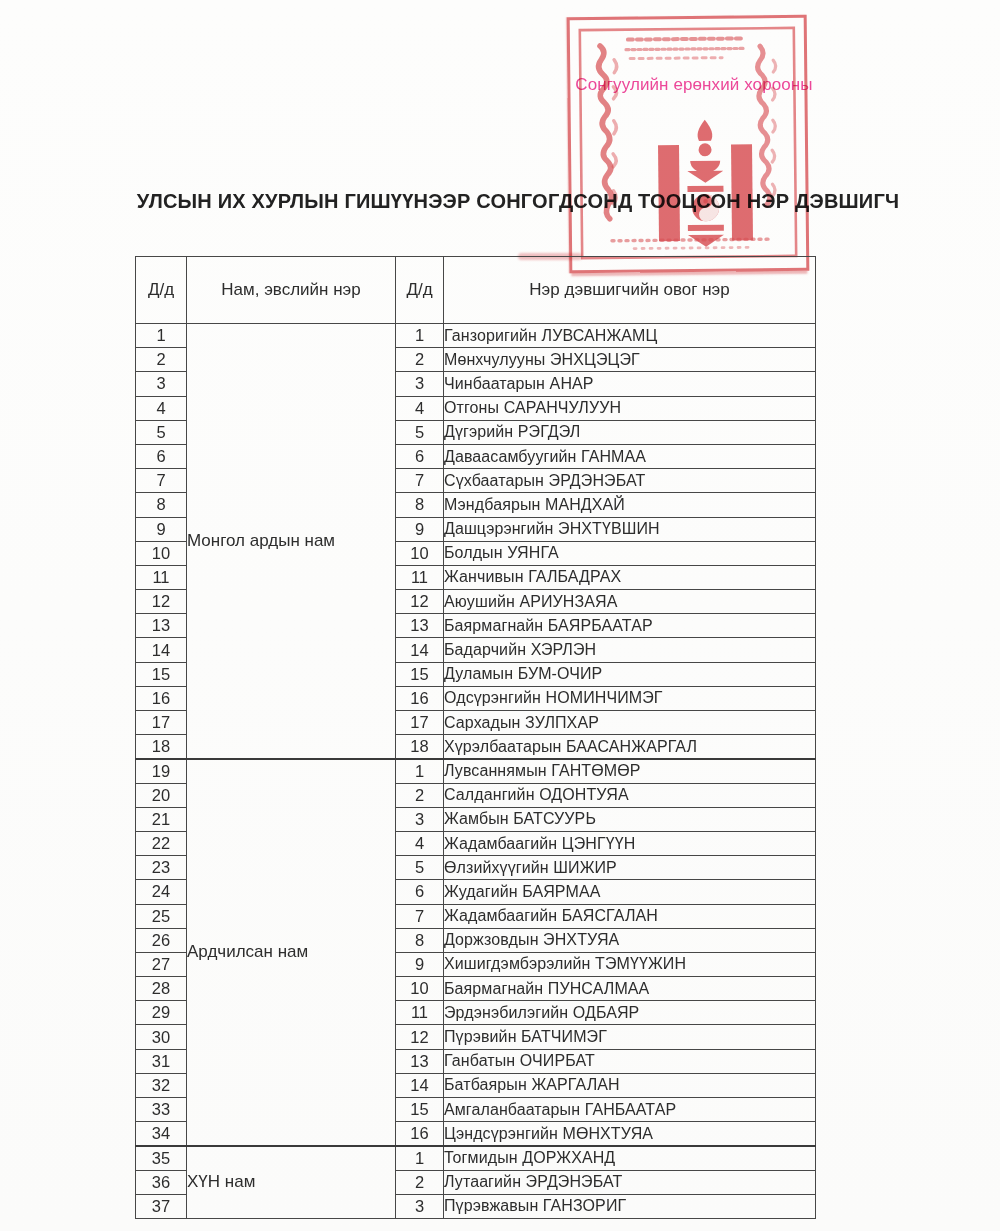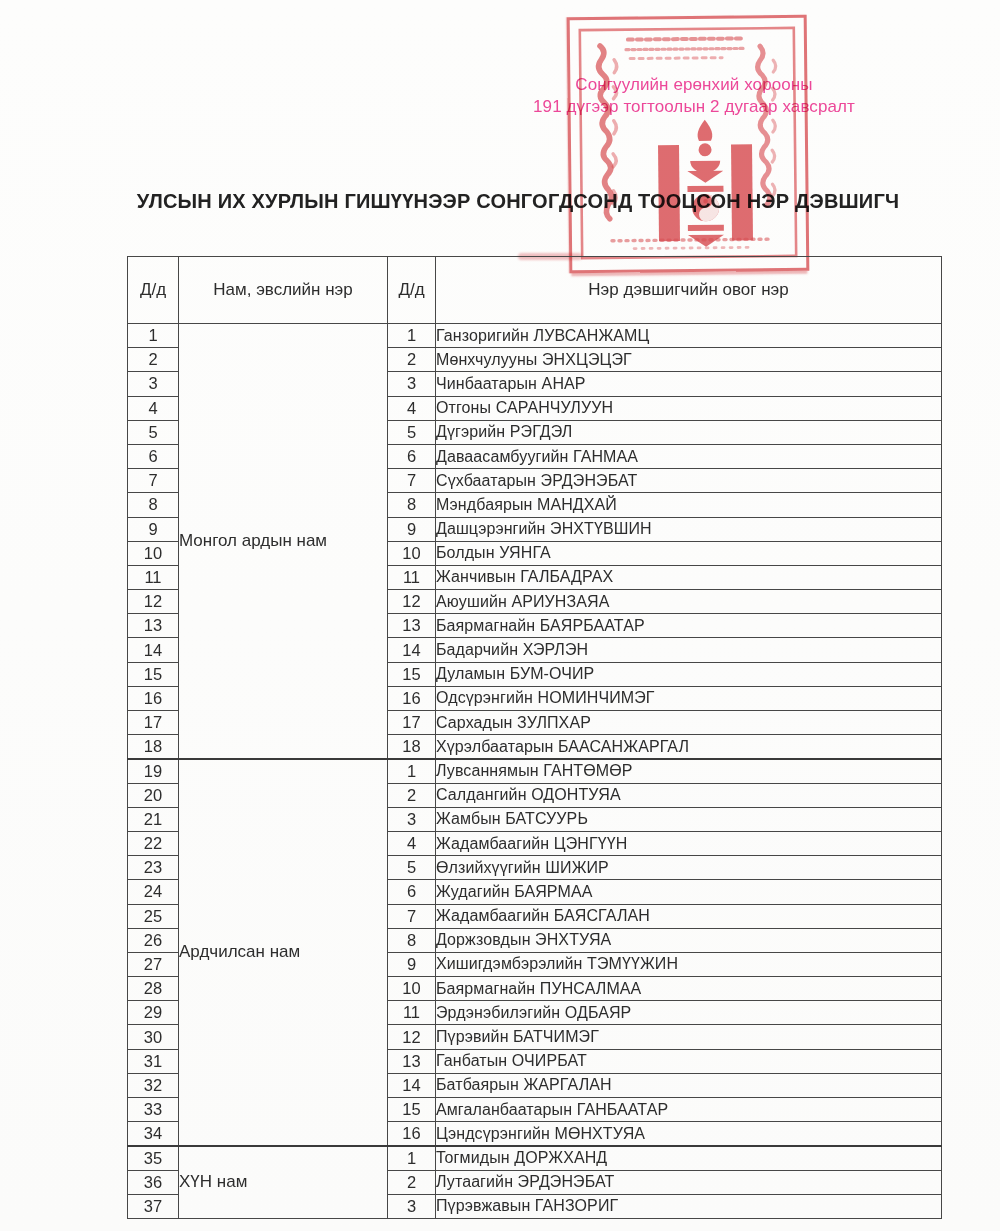--- a/index.html
+++ b/index.html
@@ -28,21 +28,21 @@
     box-shadow:0 5px 2px -2px rgba(213,62,67,.40), -1px 0 1px rgba(213,62,67,.2);
   }
   .stamp svg{position:absolute;left:0;top:0;}
   .stamp-smudge{
     position:absolute;left:518px;top:253px;width:64px;height:7px;
     background:rgba(213,62,67,.32);border-radius:4px;filter:blur(1px);
     mix-blend-mode:multiply;
   }
   
   table.candidates{
-    position:absolute;left:127px;top:256px;width:815px;
+    position:absolute;left:135px;top:256px;width:681px;
     border-collapse:collapse;table-layout:fixed;
   }
   table.candidates th, table.candidates td{
     border:1.5px solid #474747;
     font-weight:400;
     color:#2d2d2d;
     padding:0;
     overflow:hidden;
   }
   thead th{height:66px;font-size:17px;text-align:center;vertical-align:middle;background:transparent;}
@@ -50,21 +50,20 @@
   td.c-num{text-align:center;font-size:16.5px;}
   td.c-party{text-align:left;font-size:17px;vertical-align:middle;}
   td.c-name{text-align:left;font-size:16px;padding-left:11px;letter-spacing:.1px;white-space:nowrap;}
   tr.group-start td{border-top:2.4px solid #3a3a3a;}
 </style>
 </head>
 <body>
 
 <div class="doc-header">
   <div>Сонгуулийн ерөнхий хорооны</div>
-  <div>191 дүгээр тогтоолын 2 дугаар  хавсралт</div>
 </div>
 
 <div class="doc-title">УЛСЫН ИХ ХУРЛЫН ГИШҮҮНЭЭР СОНГОГДСОНД ТООЦСОН НЭР ДЭВШИГЧ</div>
 
 <div class="stamp">
   <svg width="234" height="250" viewBox="0 0 234 250">
     <g fill="none" stroke="#d63e43" stroke-linecap="round">
 
       <rect x="10" y="10" width="214" height="228" stroke-width="2.6" opacity=".68"></rect>
 

